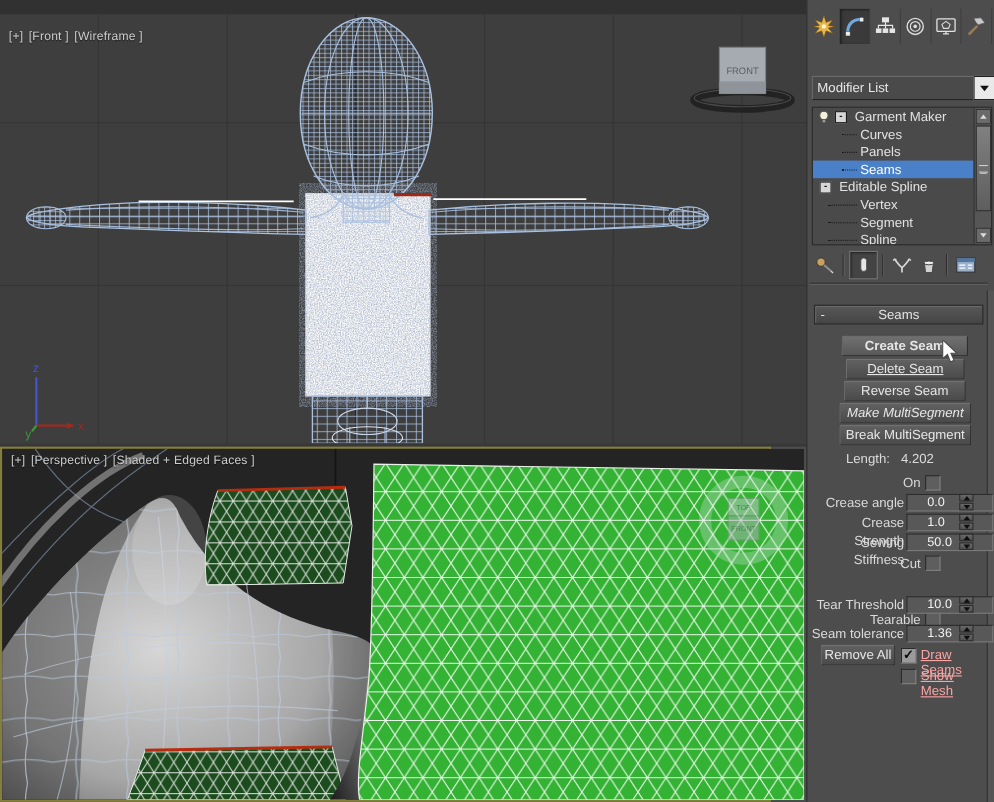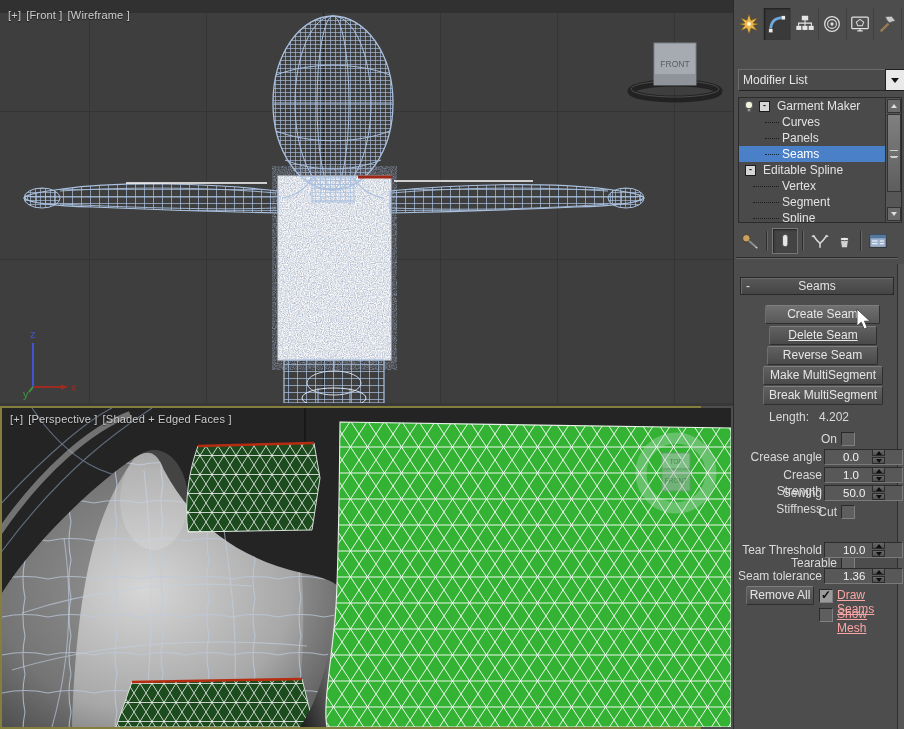--- a/index.html
+++ b/index.html
@@ -6,21 +6,21 @@
   #app{position:relative;width:904px;height:729px;overflow:hidden;background:#4d4d4d;
        font-family:"Liberation Sans",sans-serif;-webkit-user-select:none;user-select:none;}
 
   
   .vp-front{position:absolute;left:0;top:0;width:733px;height:403px;background:#3e3e3e;}
   .vp-divider{position:absolute;left:0;top:403px;width:733px;height:3px;background:#383838;}
   .vp-persp{position:absolute;left:0;top:406px;width:701px;height:323px;box-sizing:border-box;
             border:2px solid #857f3e;background:#242424;}
   .vp-label{position:absolute;left:8px;font-size:11px;color:#cdcdcd;letter-spacing:.2px;white-space:nowrap;
             text-shadow:0 1px 1px rgba(0,0,0,.6);}
-  .vp-front .vp-label{top:9px;}
+  .vp-front .vp-label{top:27px;}
   .vp-persp .vp-label{top:5px;}
   .vp-label span{margin-right:5px;cursor:default;}
 
   
   .panel{position:absolute;left:733px;top:0;width:171px;height:729px;background:#4d4d4d;
          border-left:1px solid #2b2b2b;box-sizing:border-box;color:#dcdcdc;font-size:12px;}
   .tabs{position:absolute;left:2px;top:8px;width:166px;height:32px;display:flex;}
   .tab{flex:1;display:flex;align-items:center;justify-content:center;border-right:1px solid #3f3f3f;}
   .tab.active{background:#3a3a3a;box-shadow:inset 1px 1px 2px #1e1e1e;}
   .tab svg{display:block;}
@@ -409,24 +409,24 @@
 
     <div class="pdivider"></div>
     <div class="gutter"></div>
 
     <div class="rollout">
       <div class="ro-header">
         <span class="minus">-</span>
         <span>Seams</span>
       </div>
 
-      <div class="btn hov" style="left:29px;top:41px;width:113px;">Create Seam</div>
+      <div class="btn hov" style="left:29px;top:41px;width:113px;font-weight:bold;">Create Seam</div>
       <div class="btn" style="left:33px;top:62px;width:106px;text-decoration:underline;">Delete Seam</div>
       <div class="btn" style="left:31px;top:82px;width:109px;">Reverse Seam</div>
-      <div class="btn" style="left:27px;top:102px;width:118px;">Make MultiSegment</div>
+      <div class="btn" style="left:27px;top:102px;width:118px;font-style:italic;">Make MultiSegment</div>
       <div class="btn" style="left:27px;top:122px;width:118px;">Break MultiSegment</div>
 
       <div class="row" style="top:145px;">
         <span style="position:absolute;left:33px;">Length:</span>
         <span style="position:absolute;left:83px;">4.202</span>
       </div>
 
       <div class="row" style="top:167px;">
         <span class="lbl cbx">On</span>
         <span class="cb" style="left:105px;">

